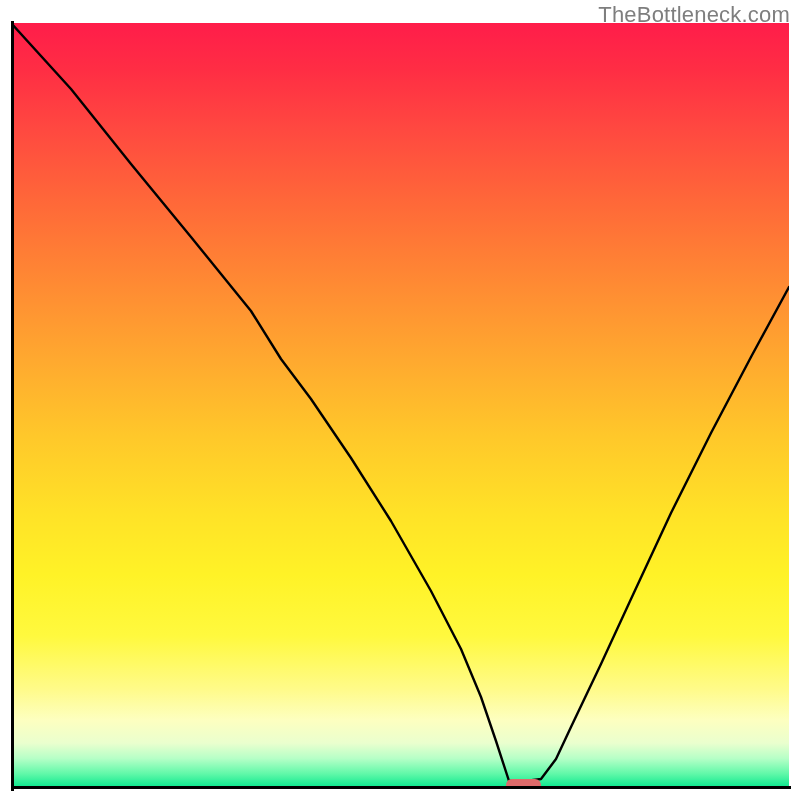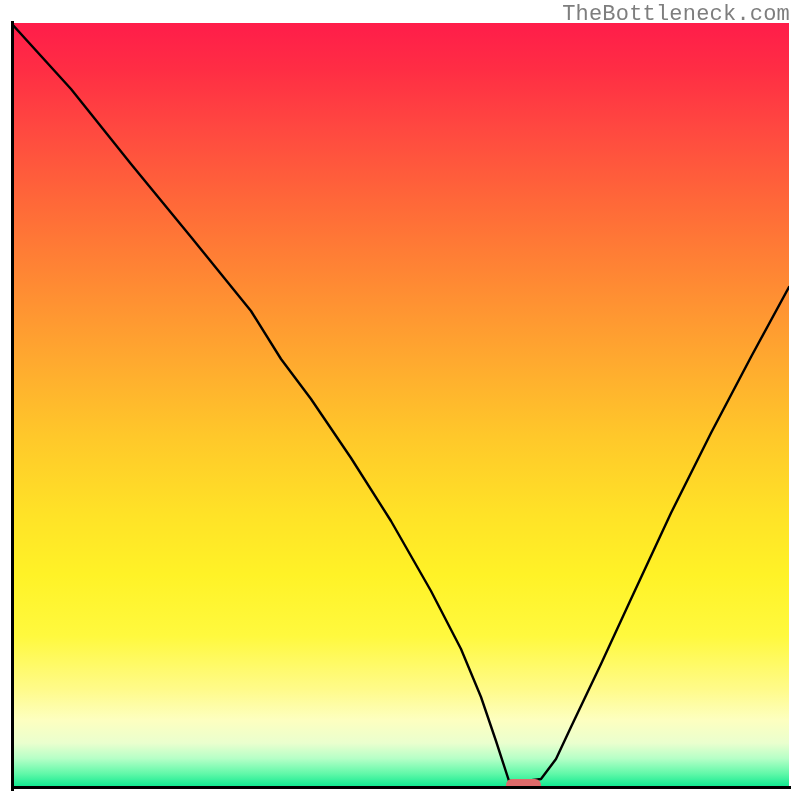--- a/index.html
+++ b/index.html
@@ -7,21 +7,20 @@
     padding: 0;
     width: 800px;
     height: 800px;
     background: #ffffff;
     font-family: Arial, Helvetica, sans-serif;
   }
   #container {
     position: relative;
     width: 800px;
     height: 800px;
-    font-family: Liberation Mono, monospace;
   }
   #plot-area {
     position: absolute;
     left: 11px;
     top: 23px;
     width: 778px;
     height: 766px;
     overflow: hidden;
   }
   #gradient-bg {

